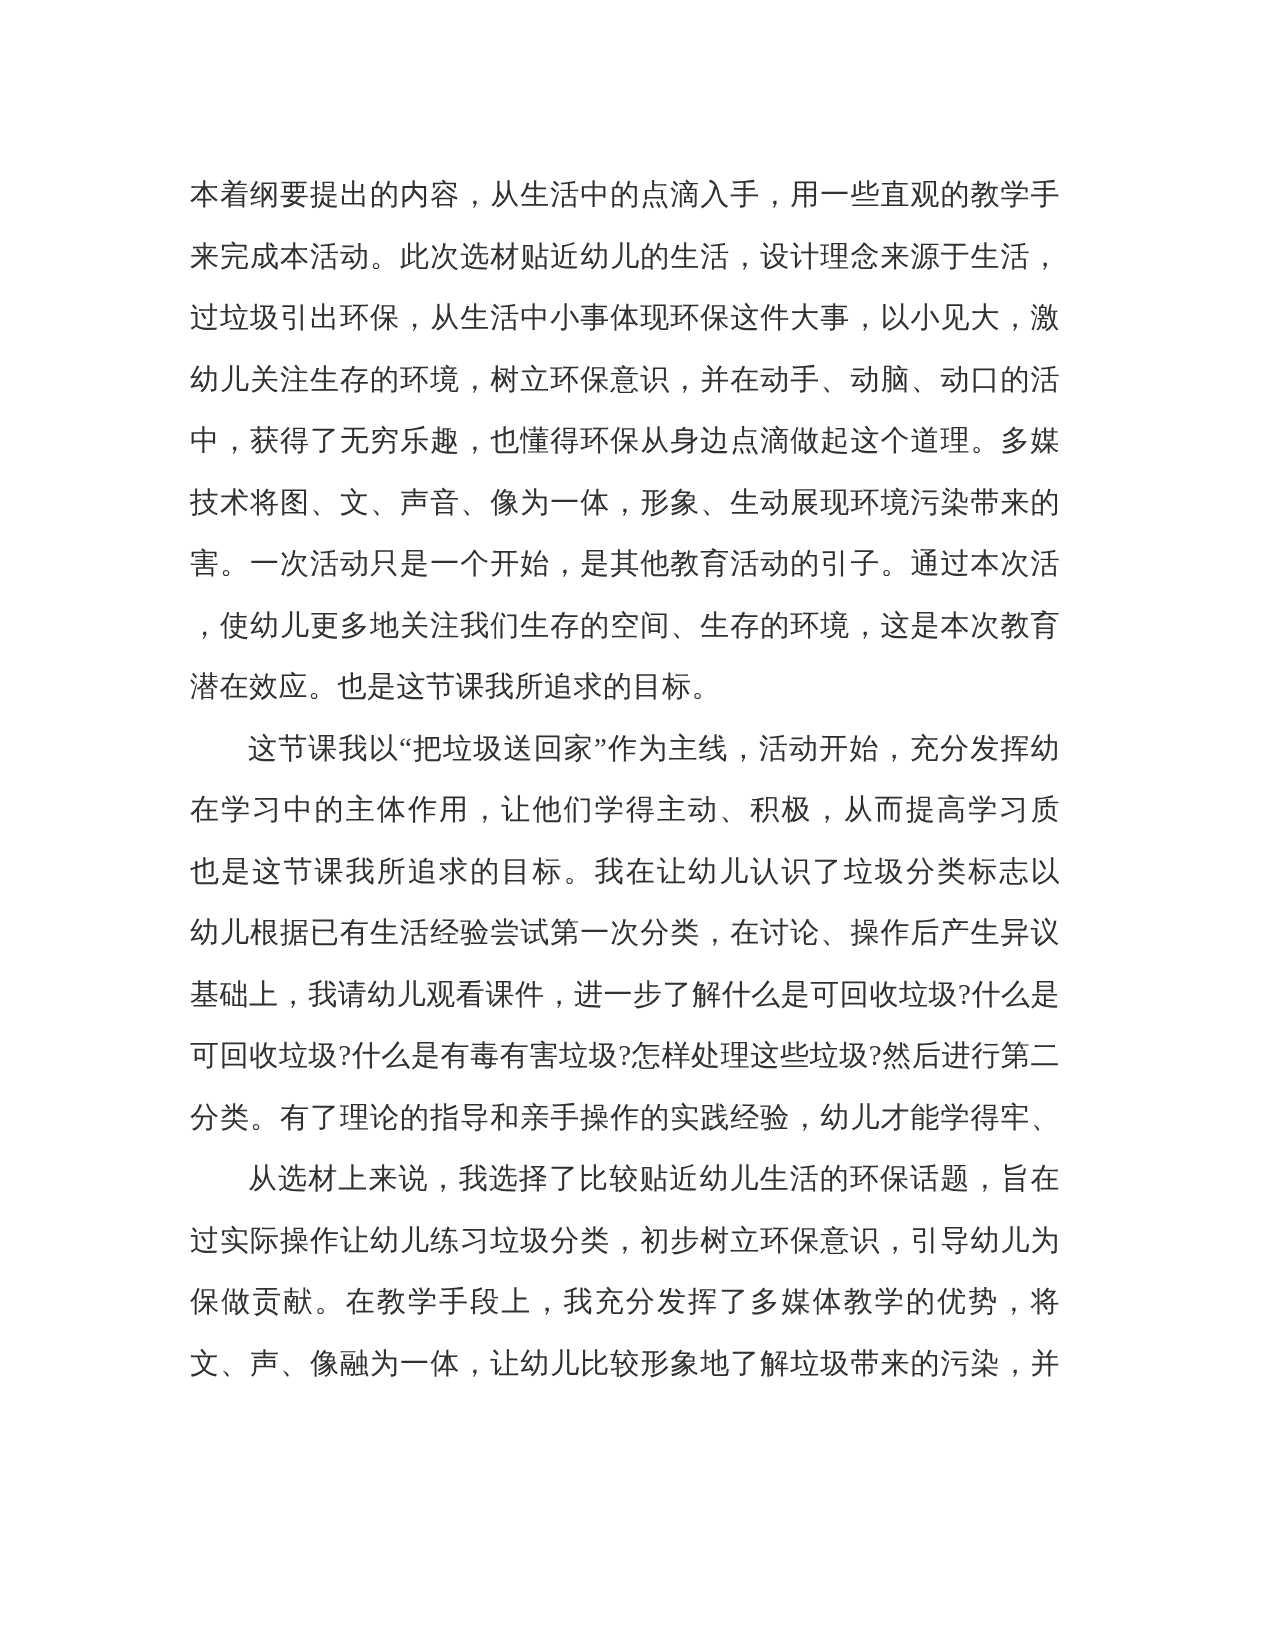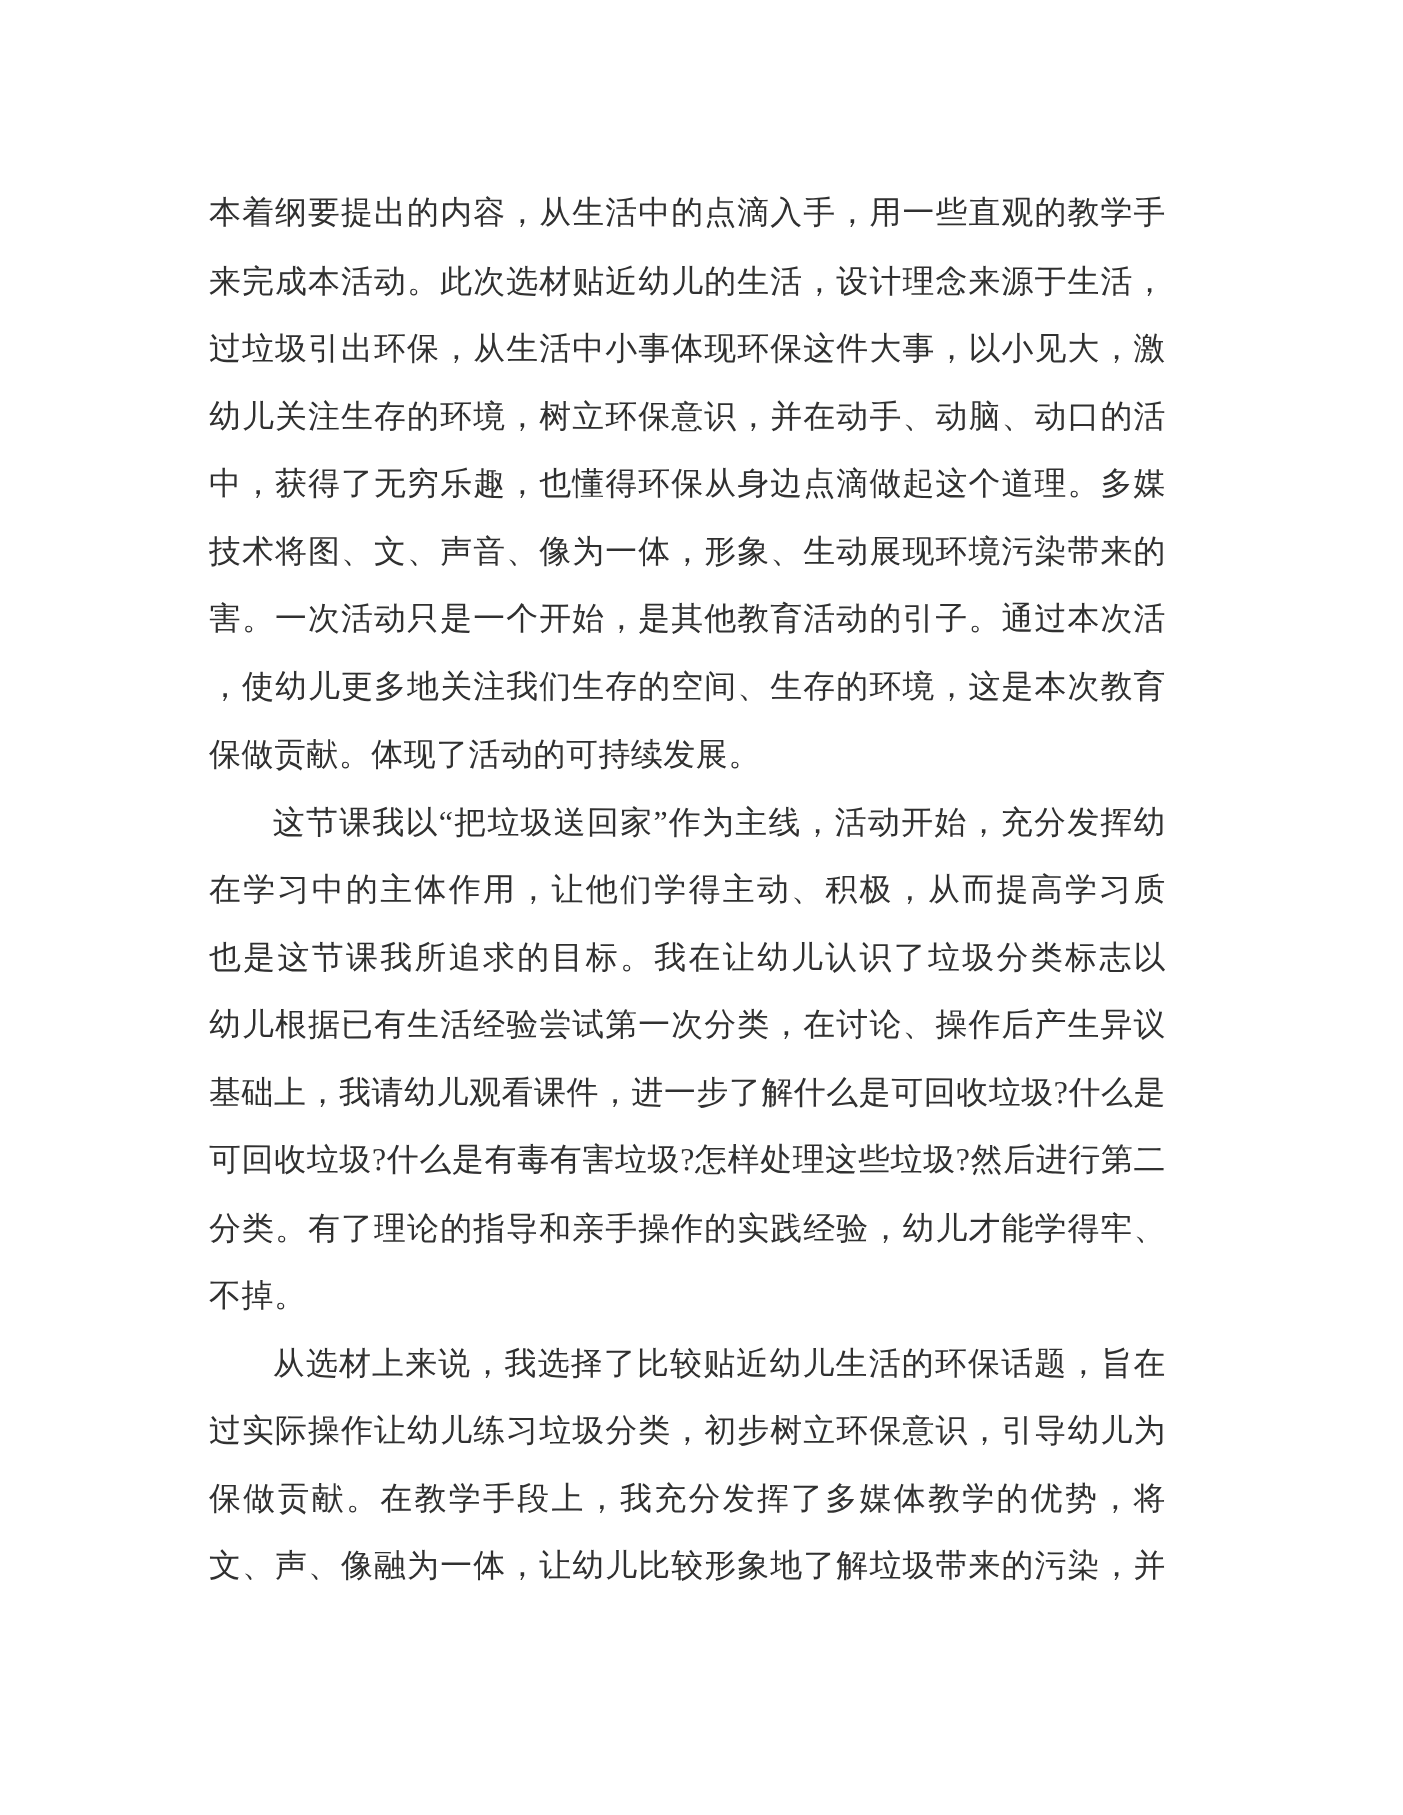--- a/index.html
+++ b/index.html
@@ -49,31 +49,30 @@
   <div class="text-block" style="color: rgb(48, 48, 48);">
       <div class="para">
         <div class="line fill">本着纲要提出的内容，从生活中的点滴入手，用一些直观的教学手法</div>
         <div class="line fill">来完成本活动。此次选材贴近幼儿的生活，设计理念来源于生活，通</div>
         <div class="line fill">过垃圾引出环保，从生活中小事体现环保这件大事，以小见大，激起</div>
         <div class="line fill">幼儿关注生存的环境，树立环保意识，并在动手、动脑、动口的活动</div>
         <div class="line fill">中，获得了无穷乐趣，也懂得环保从身边点滴做起这个道理。多媒体</div>
         <div class="line fill">技术将图、文、声音、像为一体，形象、生动展现环境污染带来的危</div>
         <div class="line fill">害。一次活动只是一个开始，是其他教育活动的引子。通过本次活动</div>
         <div class="line fill">，使幼儿更多地关注我们生存的空间、生存的环境，这是本次教育的</div>
-        <div class="line">保做贡献。体现了活动的可持续发展。</div>
+        <div class="line">潜在效应。也是这节课我所追求的目标。</div>
       </div>
       <div class="para">
         <div class="line fill indent">这节课我以“把垃圾送回家”作为主线，活动开始，充分发挥幼儿</div>
         <div class="line fill">在学习中的主体作用，让他们学得主动、积极，从而提高学习质量，</div>
         <div class="line fill">也是这节课我所追求的目标。我在让幼儿认识了垃圾分类标志以后，</div>
         <div class="line fill">幼儿根据已有生活经验尝试第一次分类，在讨论、操作后产生异议的</div>
         <div class="line fill">基础上，我请幼儿观看课件，进一步了解什么是可回收垃圾?什么是不</div>
         <div class="line fill">可回收垃圾?什么是有毒有害垃圾?怎样处理这些垃圾?然后进行第二次</div>
         <div class="line fill">分类。有了理论的指导和亲手操作的实践经验，幼儿才能学得牢、忘</div>
-        <div class="line">不掉。</div>
       </div>
       <div class="para">
         <div class="line fill indent">从选材上来说，我选择了比较贴近幼儿生活的环保话题，旨在通</div>
         <div class="line fill">过实际操作让幼儿练习垃圾分类，初步树立环保意识，引导幼儿为环</div>
         <div class="line fill">保做贡献。在教学手段上，我充分发挥了多媒体教学的优势，将图、</div>
         <div class="line fill">文、声、像融为一体，让幼儿比较形象地了解垃圾带来的污染，并较</div>
       </div>
     </div>
 </div>
 

